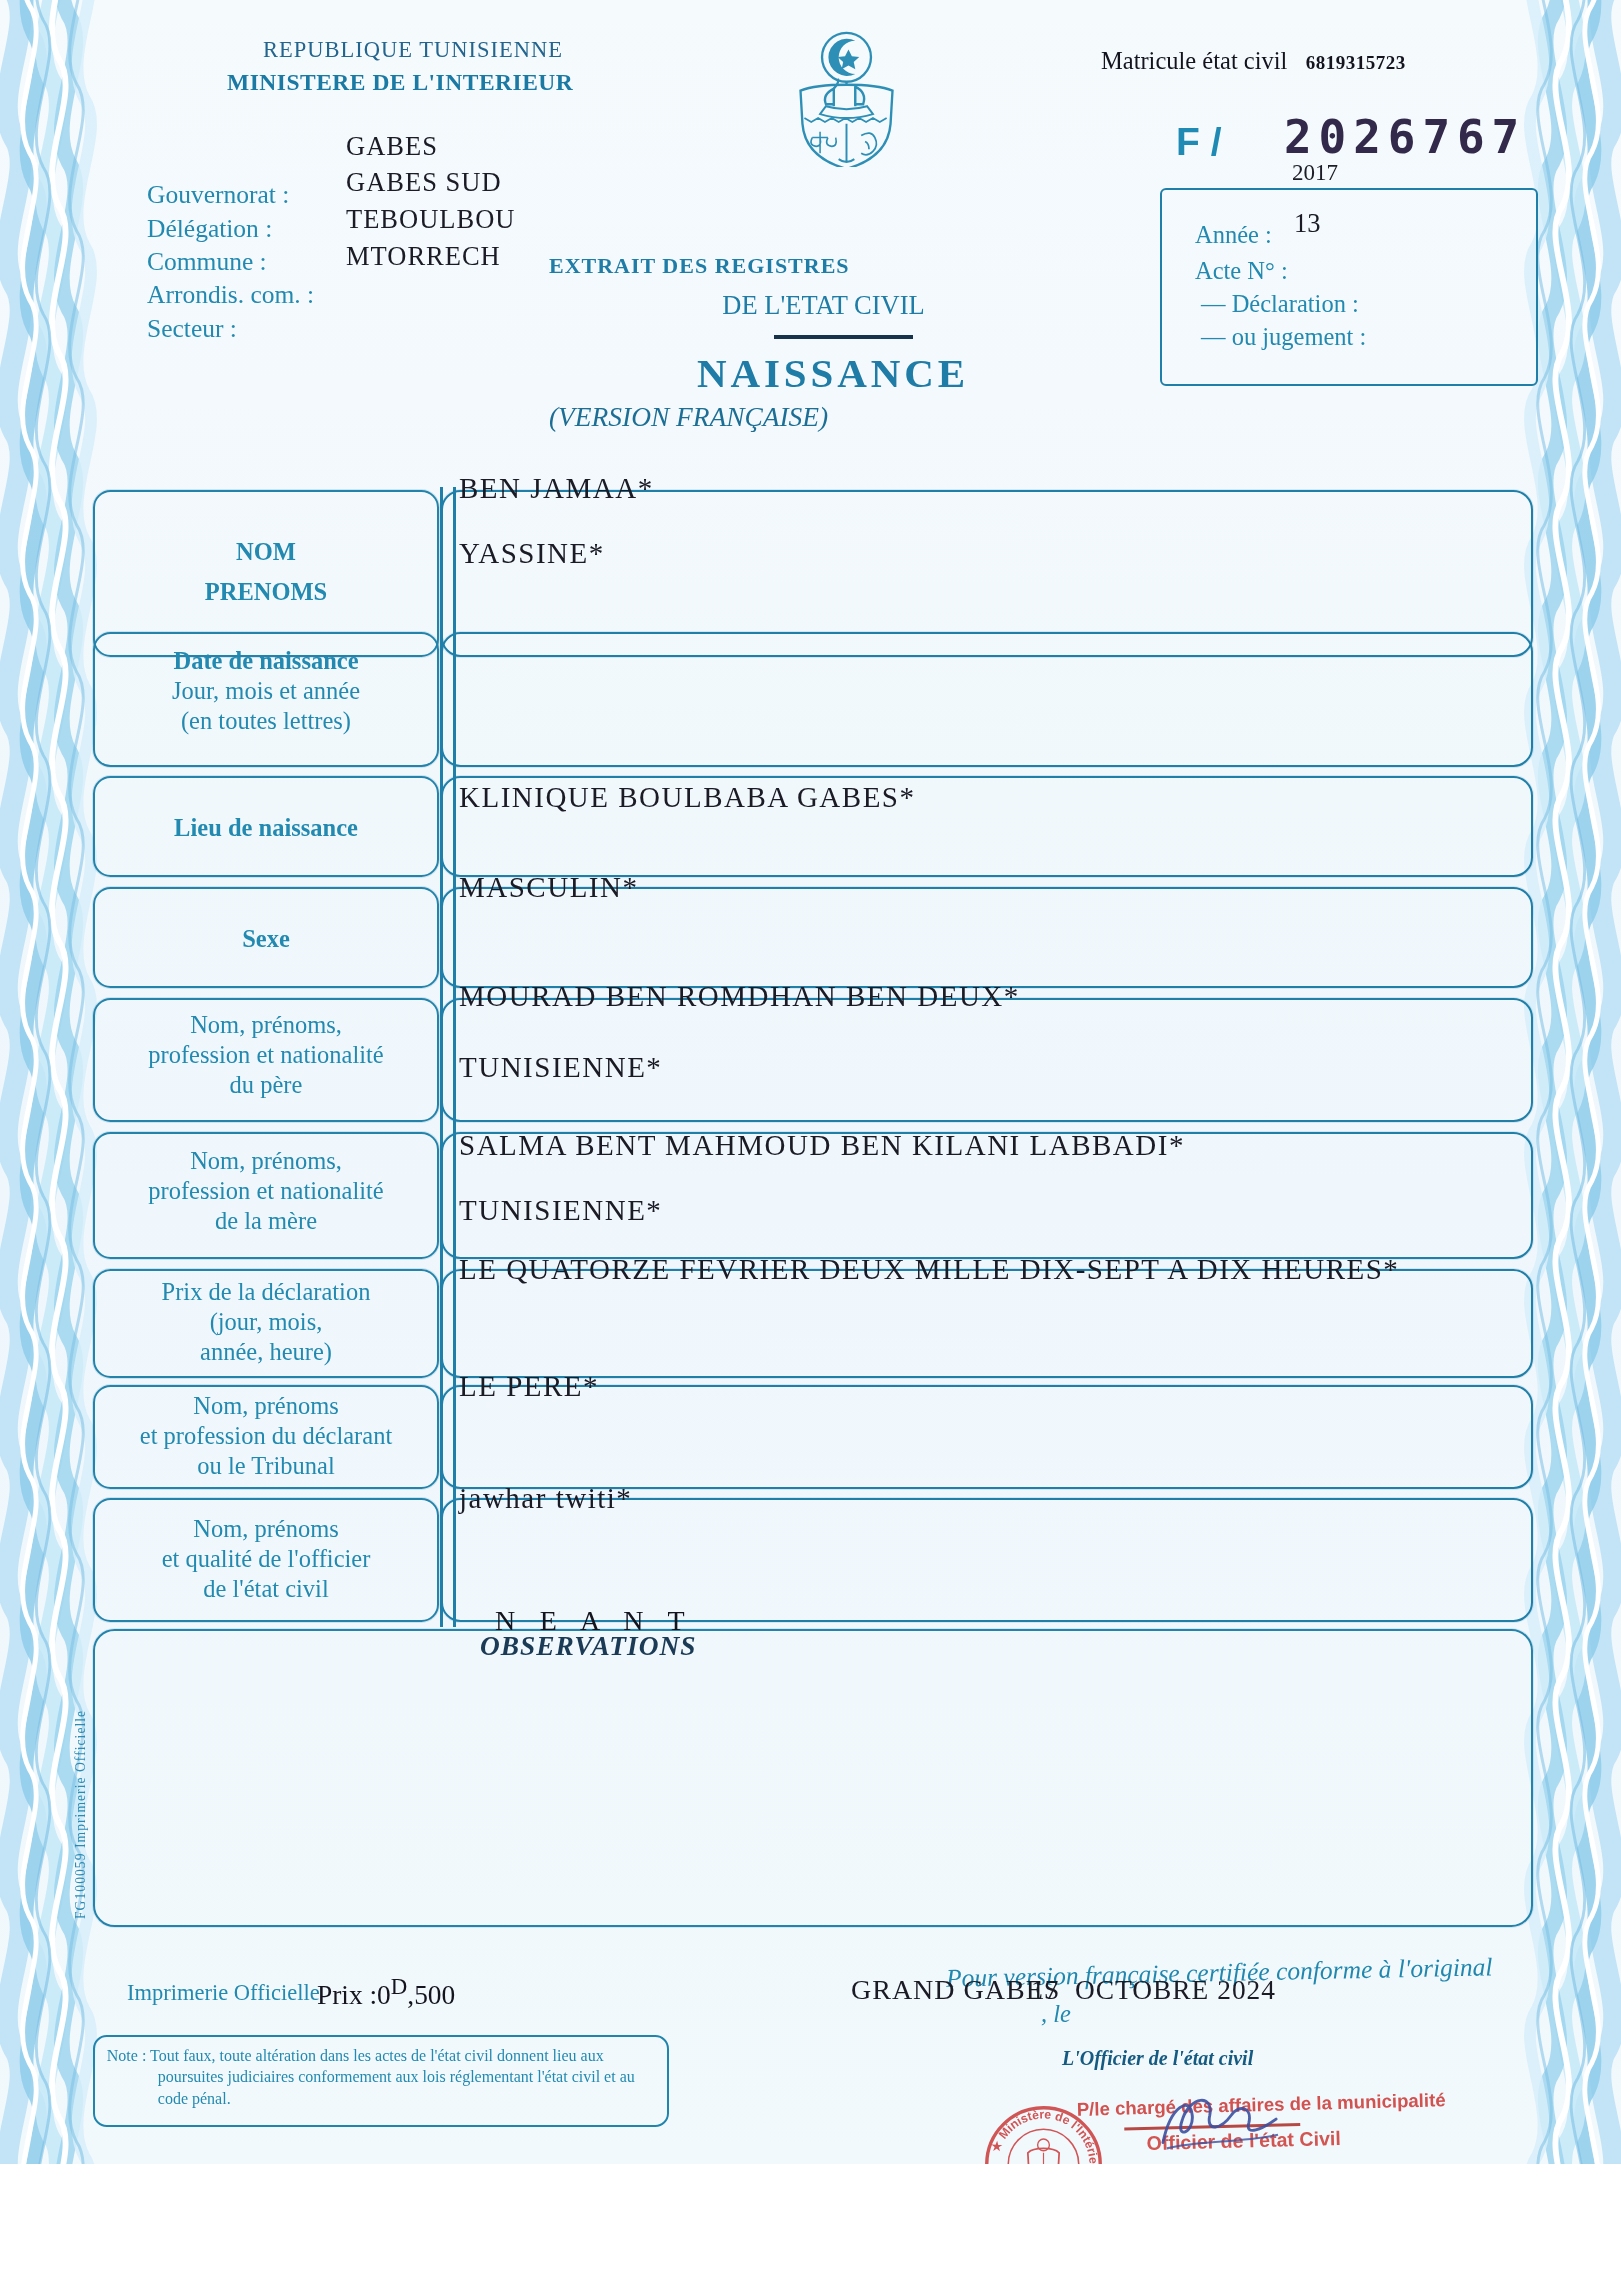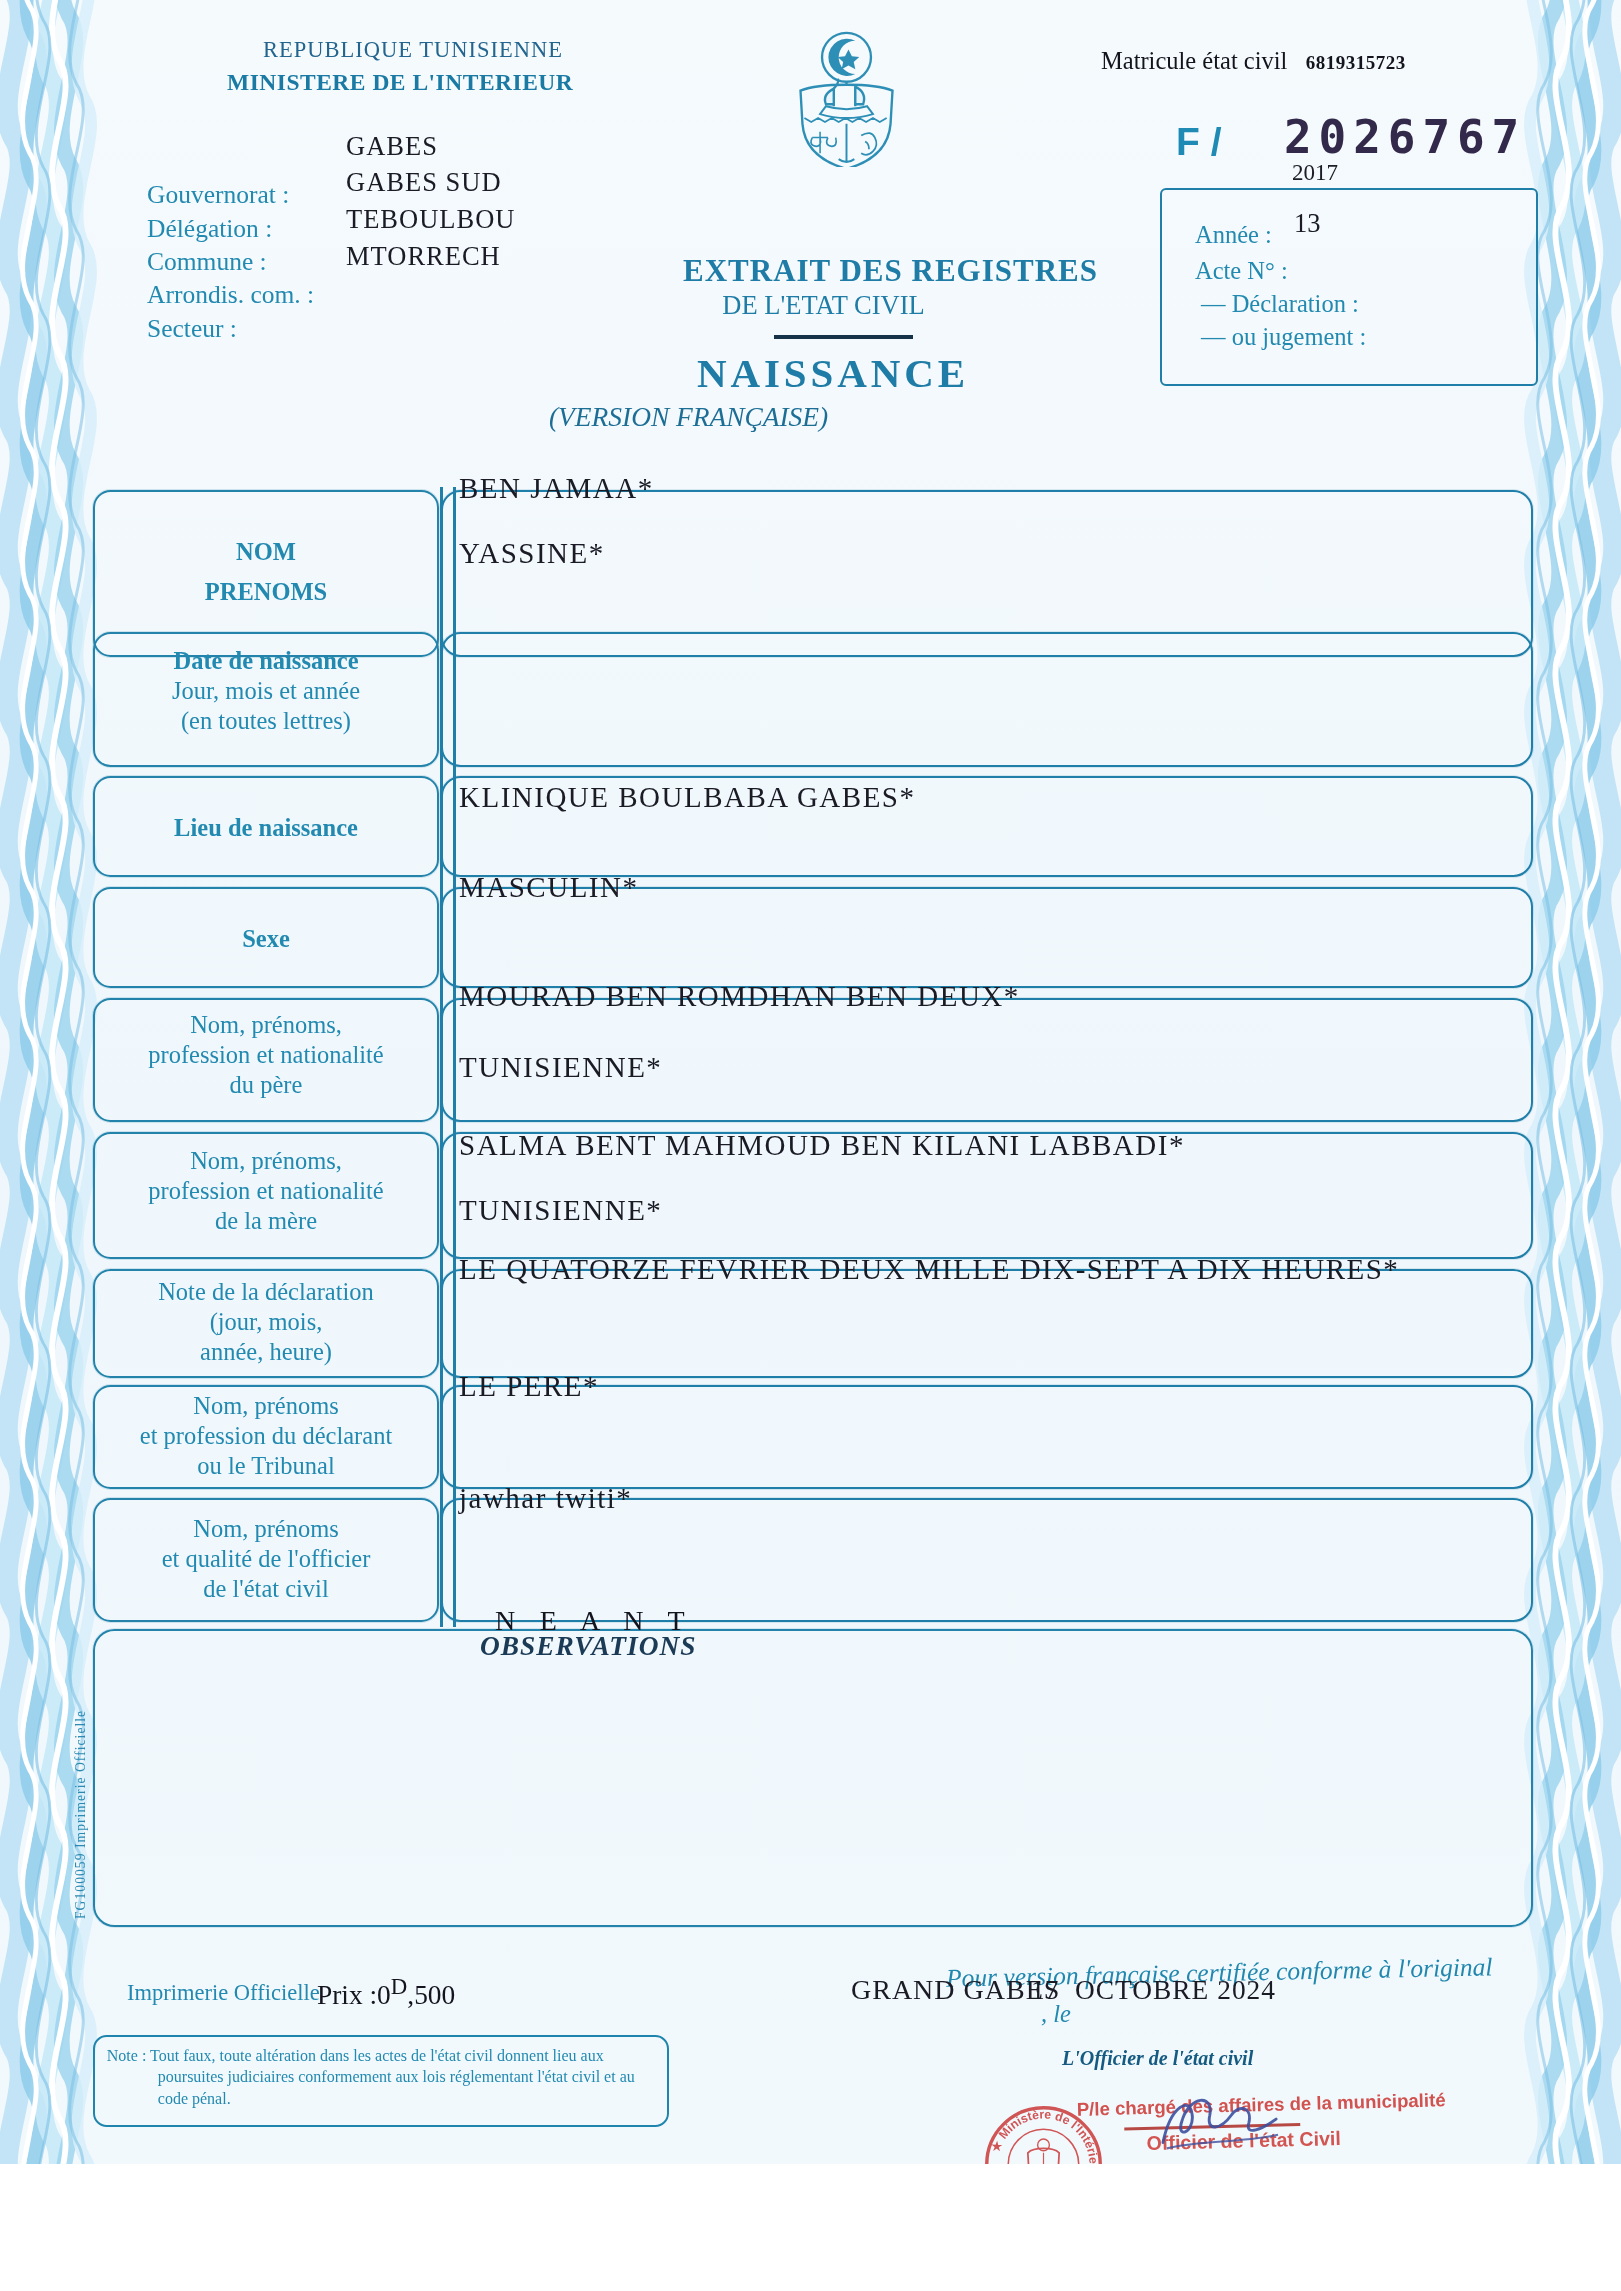--- a/index.html
+++ b/index.html
@@ -26,21 +26,21 @@
 
   .acte-box{position:absolute;left:1160px;top:188px;width:374px;height:194px;border:2.9px solid #1f7fa8;
             border-radius:6px;z-index:3;}
   .acte-box .lbl{position:absolute;font-size:24.5px;color:#2289b0;white-space:nowrap;}
   .annee-value{position:absolute;left:132px;top:17.6px;font-size:26.5px;color:#1b1b26;}
 
   
   .emblem{position:absolute;left:777px;top:21.6px;z-index:3;}
 
   
-  .title1{position:absolute;left:549px;top:253px;width:549px;text-align:right;font-size:31px;font-weight:bold;
+  .title1{position:absolute;left:549px;top:253px;width:549px;text-align:left;font-size:22px;font-weight:bold;
           letter-spacing:1px;color:#1e7ca6;z-index:3;}
   .title2{position:absolute;left:549px;top:290px;width:549px;text-align:center;font-size:26.5px;color:#1e7ca6;z-index:3;}
   .title-rule{position:absolute;left:774px;top:335px;width:139px;height:3.9px;background:#16334a;z-index:3;}
   .title-main{position:absolute;left:549px;top:349px;width:568px;text-align:center;font-size:41px;font-weight:bold;
           letter-spacing:3.9px;color:#1e7ca6;z-index:3;}
   .title-sub{position:absolute;left:549px;top:402px;width:568px;text-align:left;font-size:27.4px;font-style:italic;
           color:#1d6e95;z-index:3;}
 
   
   .row{position:absolute;left:0;width:1621px;z-index:2;}
@@ -215,21 +215,21 @@
     <div class="labelbox" style="padding-top:11.8px">
       <div class="lab">Nom, prénoms,</div>
       <div class="lab">profession et nationalité</div>
       <div class="lab">de la mère</div>
     </div>
     <div class="valuebox"></div>
   </div>
 
   <div class="row" style="top:1269px;height:109px">
     <div class="labelbox" style="padding-top:5.9px">
-      <div class="lab">Note de la déclaration</div>
+      <div class="lab">Prix de la déclaration</div>
       <div class="lab">(jour, mois,</div>
       <div class="lab">année, heure)</div>
     </div>
     <div class="valuebox"></div>
   </div>
 
   <div class="row" style="top:1385px;height:104px">
     <div class="labelbox" style="padding-top:3.9px">
       <div class="lab">Nom, prénoms</div>
       <div class="lab">et profession du déclarant</div>

